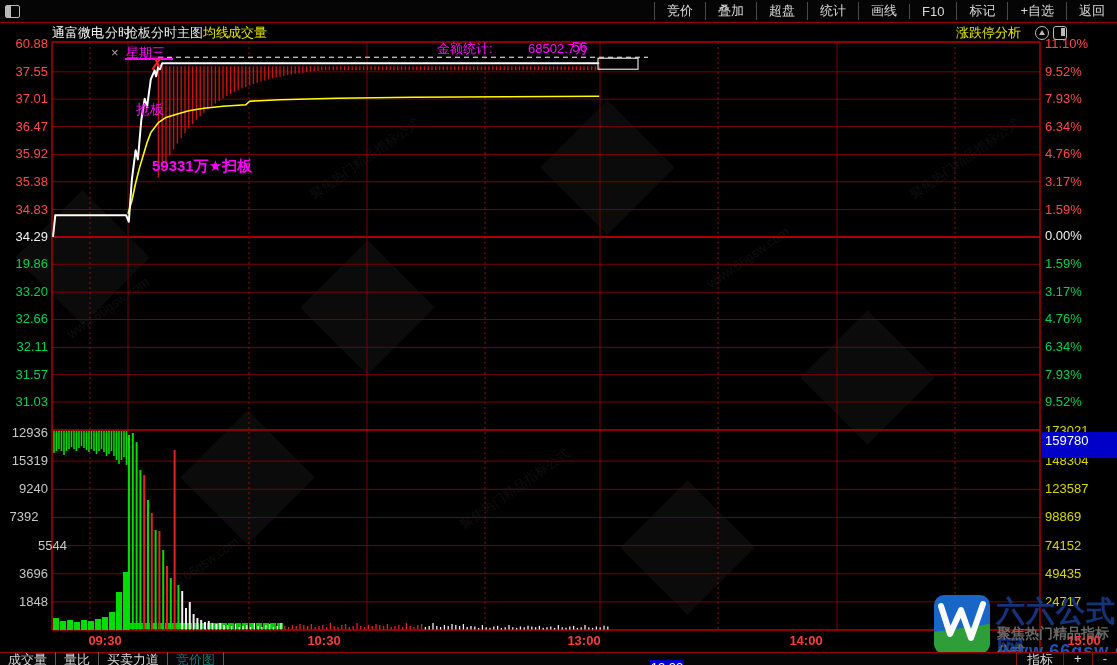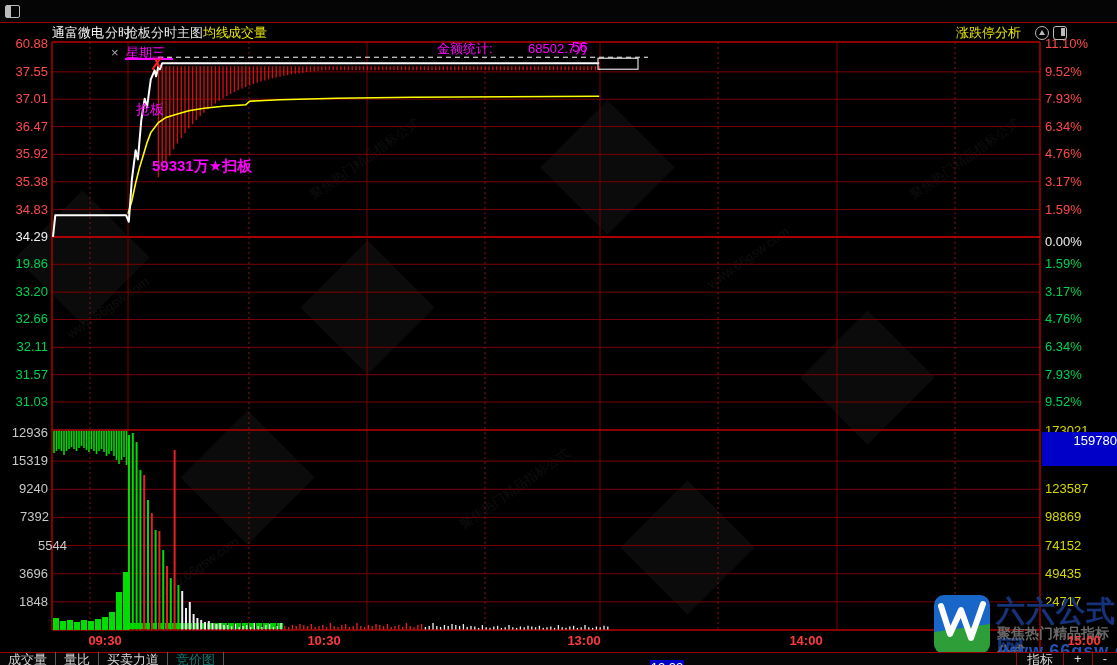--- a/index.html
+++ b/index.html
@@ -48,20 +48,31 @@
   #brand-name{position:absolute;left:63px;top:0px;font-size:29px;font-weight:bold;color:#14337a;letter-spacing:1px;}
   #brand-slogan{position:absolute;left:64px;top:33px;font-size:14px;font-weight:bold;color:#6a6a6a;}
   #brand-url{position:absolute;left:66px;top:49px;font-size:18px;font-weight:bold;color:#1f53b8;letter-spacing:1px;}
   svg{position:absolute;left:0;top:0;z-index:10;}
 </style>
 </head>
 <body>
 
 <div id="menubar">
   <span id="win-icon"></span>
+  <span id="menu-right">
+      <span class="mitem">竞价</span>
+      <span class="mitem">叠加</span>
+      <span class="mitem">超盘</span>
+      <span class="mitem">统计</span>
+      <span class="mitem">画线</span>
+      <span class="mitem">F10</span>
+      <span class="mitem">标记</span>
+      <span class="mitem">+自选</span>
+      <span class="mitem">返回</span>
+    </span>
 </div>
 
 <div id="titlebar">
   <span class="t" style="left:52px;color:#fff;">通富微电</span>
   <span class="t" style="left:105px;">分时</span>
   <span class="t" style="left:125px;">抢板分时主图</span>
   <span class="t yellow" style="left:203px;">均线</span>
   <span class="t yellow" style="left:228px;">成交量</span>
   <span class="t yellow" style="left:956px;">涨跌停分析</span>
   <span class="t icon-circ" style="left:1035px;top:3px;"></span>
@@ -443,21 +454,21 @@
 <div class="ann" style="left:126px;top:44px;font-size:13px;">星期三</div>
 <div id="ann-weekday-line"></div>
 <div id="x-marker">✗</div>
 <div class="ann" style="left:136px;top:101px;font-size:14px;">抢板</div>
 <div class="ann" style="left:152px;top:157px;font-size:15px;font-weight:bold;">59331万★扫板</div>
 <div class="ann" style="left:437px;top:40px;font-size:13px;">金额统计:</div>
 <div class="ann" style="left:528px;top:40px;font-size:13px;">68502.7万</div>
 <div class="ann" style="left:572px;top:39px;font-size:14px;">56</div>
 
 <div class="bluebox" style="left:650px;top:632px;width:34px;height:16px;line-height:16px;margin-top:28px;">13:23</div>
-<div class="bluebox" style="left:1042px;top:432px;width:72px;height:34px;line-height:17px;text-align:right;padding-left:3px;">159780</div>
+<div class="bluebox" style="left:1042px;top:432px;width:72px;height:26px;line-height:17px;text-align:left;padding-left:3px;">159780</div>
 
 <div id="brand">
   <svg id="brand-logo" width="58" height="60" viewBox="0 0 58 60">
     <rect x="1" y="1" width="56" height="58" rx="10" fill="#1766c8"></rect>
     <path d="M1 38 L57 30 L57 49 Q57 59 47 59 L11 59 Q1 59 1 49 Z" fill="#2e9e38"></path>
     <path d="M8 12 L17 40 L28 16 L38 44 L50 10" fill="none" stroke="#fff" stroke-width="6" stroke-linecap="round" stroke-linejoin="round"></path>
   </svg>
   <div id="brand-name">六六公式网</div>
   <div id="brand-slogan">聚焦热门精品指标公式</div>
   <div id="brand-url">www.66gsw.com</div>
@@ -486,31 +497,31 @@
 <div class="axlab ax-down" style="left: 0px; width: 48px; text-align: right; top: 339.347px;">32.11</div>
 <div class="axlab ax-down" style="left: 0px; width: 48px; text-align: right; top: 366.694px;">31.57</div>
 <div class="axlab ax-down" style="left: 0px; width: 48px; text-align: right; top: 394.04px;">31.03</div>
 <div class="axlab ax-up" style="left: 1045px; top: 36px;">11.10%</div>
 <div class="axlab ax-up" style="left: 1045px; top: 63.8532px;">9.52%</div>
 <div class="axlab ax-up" style="left: 1045px; top: 91.2px;">7.93%</div>
 <div class="axlab ax-up" style="left: 1045px; top: 118.547px;">6.34%</div>
 <div class="axlab ax-up" style="left: 1045px; top: 146.4px;">4.76%</div>
 <div class="axlab ax-up" style="left: 1045px; top: 173.747px;">3.17%</div>
 <div class="axlab ax-up" style="left: 1045px; top: 201.6px;">1.59%</div>
-<div class="axlab ax-flat" style="left: 1045px; top: 234px;">0.00%</div>
+<div class="axlab ax-flat" style="left: 1045px; top: 228px;">0.00%</div>
 <div class="axlab ax-down" style="left: 1045px; top: 256.294px;">1.59%</div>
 <div class="axlab ax-down" style="left: 1045px; top: 284.147px;">3.17%</div>
 <div class="axlab ax-down" style="left: 1045px; top: 311.494px;">4.76%</div>
 <div class="axlab ax-down" style="left: 1045px; top: 339.347px;">6.34%</div>
 <div class="axlab ax-down" style="left: 1045px; top: 366.694px;">7.93%</div>
 <div class="axlab ax-down" style="left: 1045px; top: 394.04px;">9.52%</div>
 <div class="axlab ax-gray" style="left: 0px; width: 48px; text-align: right; top: 425px;">12936</div>
 <div class="axlab ax-gray" style="left: 0px; width: 48px; text-align: right; top: 453.143px;">15319</div>
 <div class="axlab ax-gray" style="left: 0px; width: 48px; text-align: right; top: 481.286px;">9240</div>
-<div class="axlab ax-gray" style="left: 0px; width: 48px; text-align: left; top: 509.429px; padding-left: 20px;">7392</div>
+<div class="axlab ax-gray" style="left: 0px; width: 48px; text-align: center; top: 509.429px;">7392</div>
 <div class="axlab ax-gray" style="left: 0px; width: 48px; text-align: right; top: 537.571px; padding-left: 19px;">5544</div>
 <div class="axlab ax-gray" style="left: 0px; width: 48px; text-align: right; top: 565.714px;">3696</div>
 <div class="axlab ax-gray" style="left: 0px; width: 48px; text-align: right; top: 593.857px;">1848</div>
 <div class="axlab ax-yel" style="left: 1045px; top: 423px;">173021</div>
 <div class="axlab ax-yel" style="left: 1045px; top: 453.143px;">148304</div>
 <div class="axlab ax-yel" style="left: 1045px; top: 481.286px;">123587</div>
 <div class="axlab ax-yel" style="left: 1045px; top: 509.429px;">98869</div>
 <div class="axlab ax-yel" style="left: 1045px; top: 537.571px;">74152</div>
 <div class="axlab ax-yel" style="left: 1045px; top: 565.714px;">49435</div>
 <div class="axlab ax-yel" style="left: 1045px; top: 593.857px;">24717</div>

